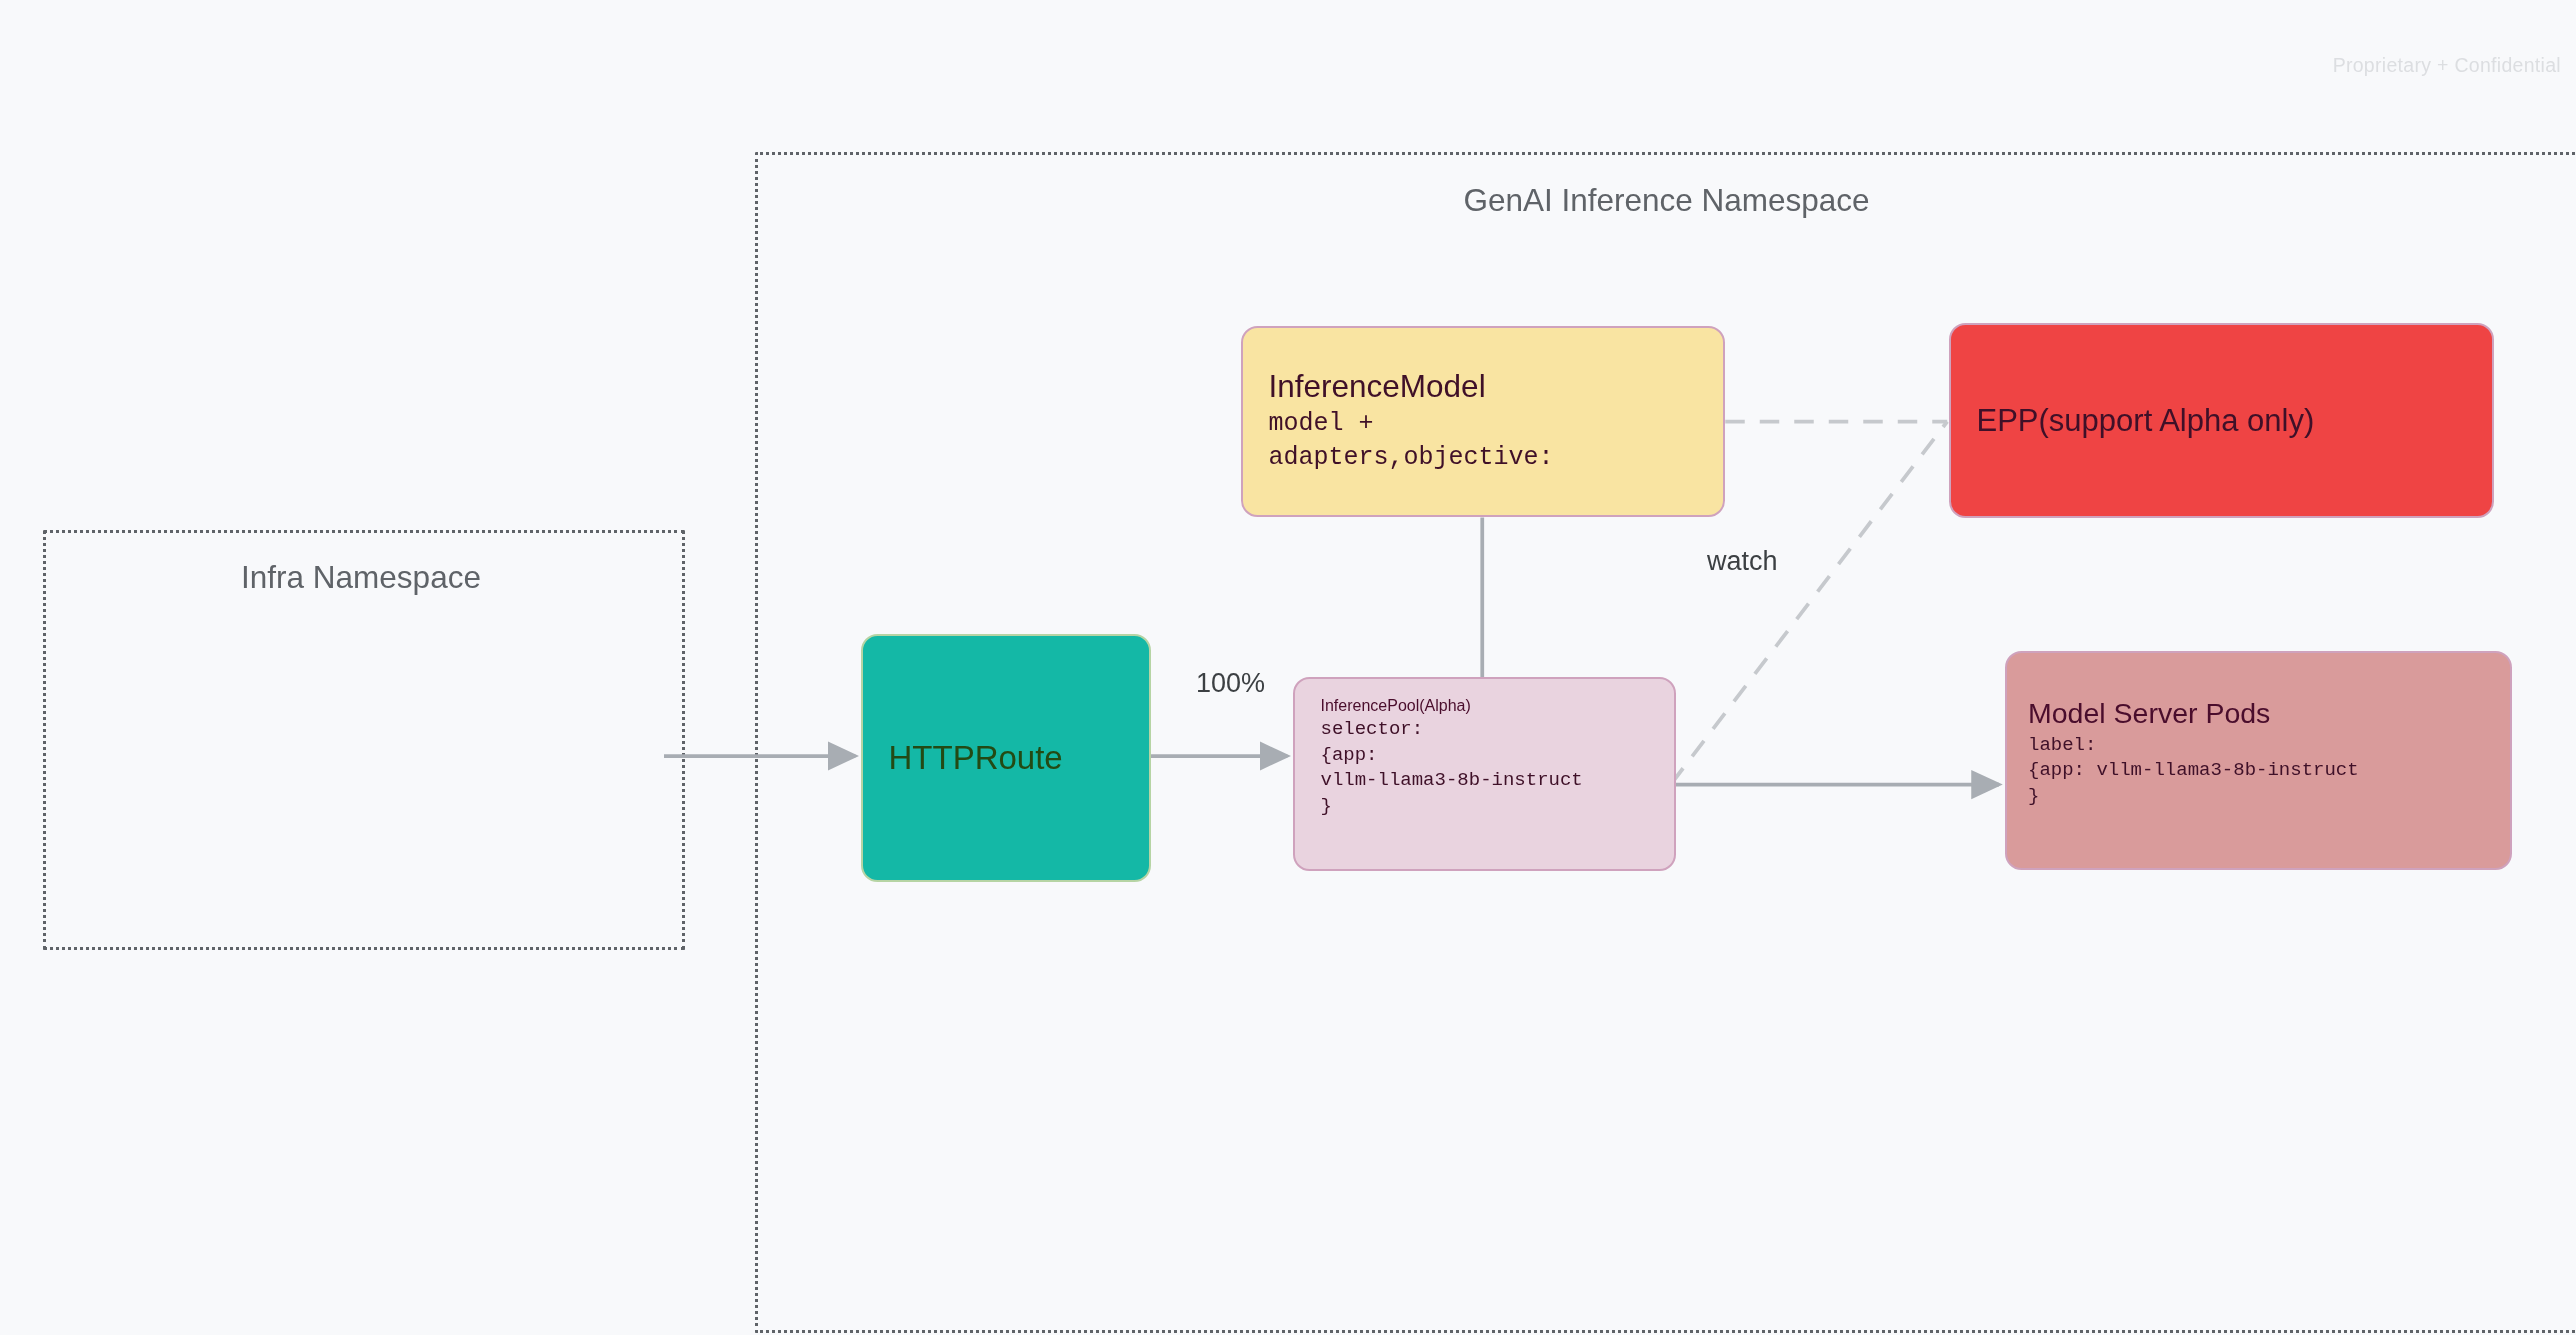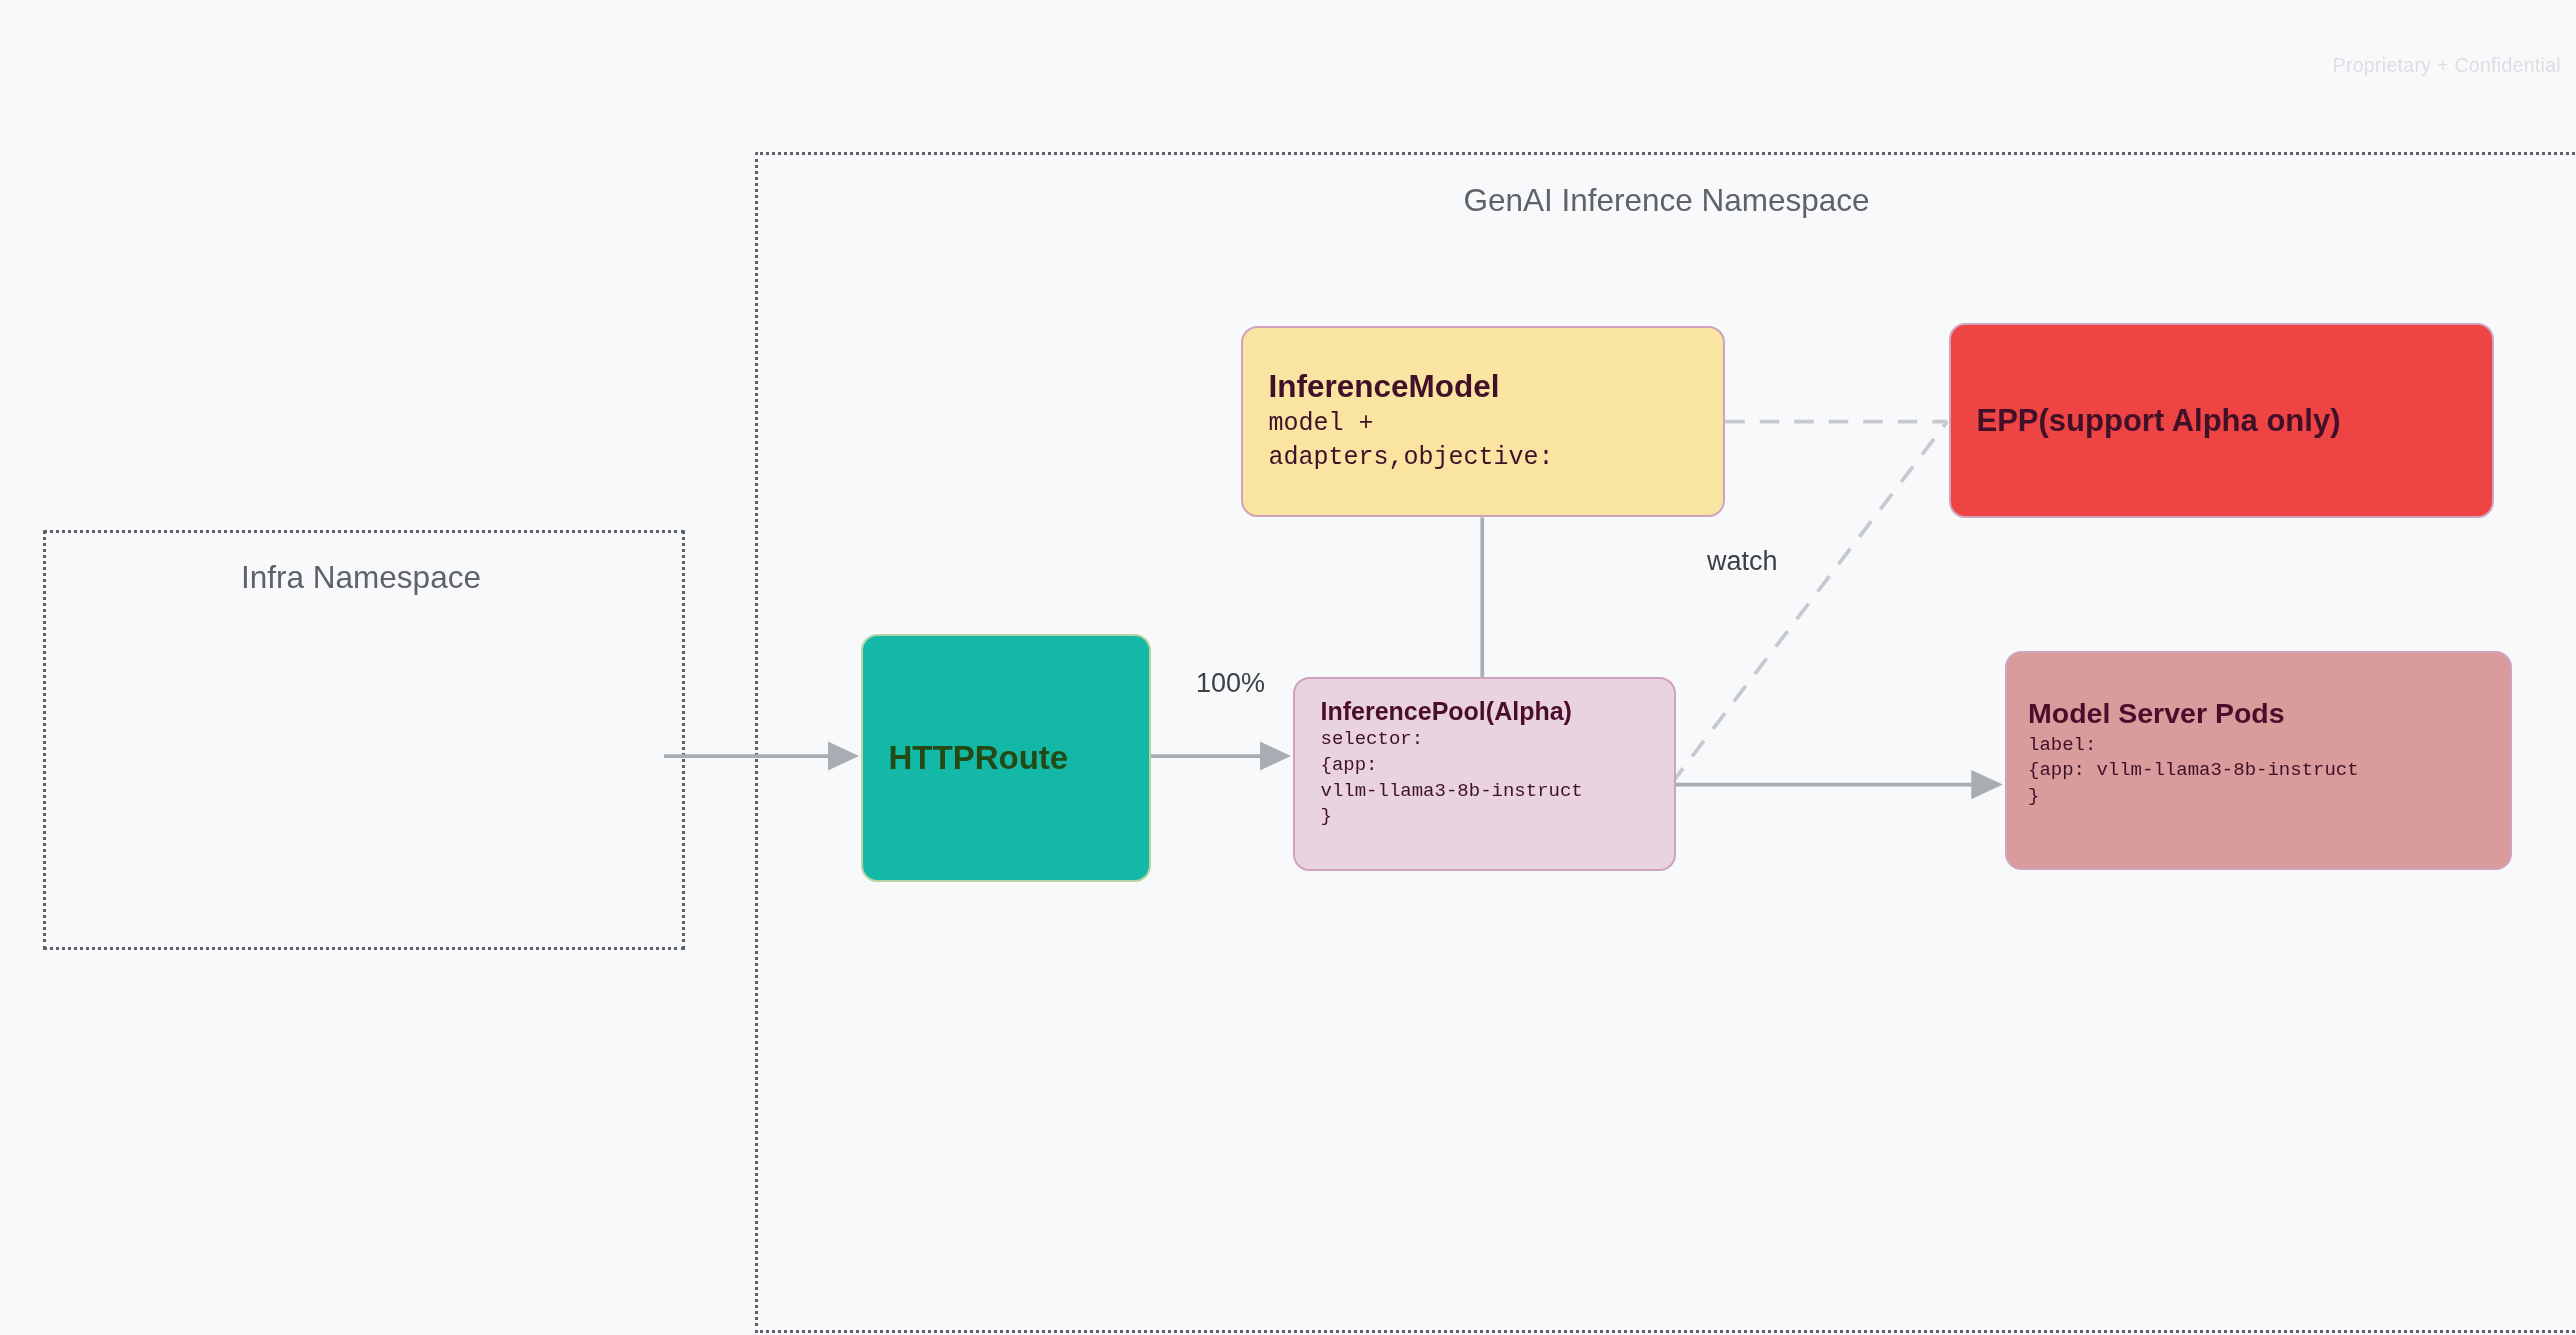--- a/index.html
+++ b/index.html
@@ -12,41 +12,41 @@
 
   
   .ns{position:absolute;border:3px dotted #5f6368;border-radius:1.5px;}
   .ns-title{position:absolute;font-size:31.5px;color:#5f6368;white-space:nowrap;
             text-align:center;font-weight:400;}
 
   
   .node{position:absolute;border-radius:16.5px;box-sizing:border-box;
         display:flex;flex-direction:column;justify-content:center;
         padding:0 25.5px;}
-  .node .title{font-weight:bold;line-height:1.15;white-space:nowrap;}
+  .node .title{font-weight:normal;line-height:1.15;white-space:nowrap;}
   .node .mono{font-family:"Liberation Mono",monospace;line-height:1.35;
               white-space:pre;}
 
   #gateway{left:109px;top:650px;width:555px;height:218px;
            background:#c5d5f5;border:2.3px solid #a9bff0;}
   #gateway .title{font-size:31.5px;color:#1b3a93;}
 
   #httproute{left:861px;top:634px;width:290px;height:248px;
              background:#14b8a6;border:2.3px solid #b6d4a4;}
   #httproute .title{font-size:33px;color:#234a14;}
 
   #inferencemodel{left:1241px;top:326px;width:484px;height:191px;
                   background:#f9e4a2;border:2.3px solid #cfa2bd;}
   #inferencemodel .title{font-size:31.5px;color:#3f1028;margin-bottom:3px;}
   #inferencemodel .mono{font-size:25px;color:#3f1028;}
 
   #inferencepool{left:1293px;top:677px;width:383px;height:194px;
                  background:#e9d3df;border:2.3px solid #cfa2bd;
                  justify-content:flex-start;padding-top:18px;}
-  #inferencepool .title{font-size:25px;color:#4a0d2c;margin-bottom:1.5px;}
+  #inferencepool .title{font-size:16px;color:#4a0d2c;margin-bottom:1.5px;}
   #inferencepool .mono{font-size:19px;color:#3f1028;}
 
   #epp{left:1949px;top:323px;width:545px;height:195px;
        background:#ef4444;border:2.3px solid #cfa2bd;}
   #epp .title{font-size:31px;color:#3f1028;}
 
   #modelserverpods{left:2005px;top:651px;width:507px;height:219px;
                    background:#d99b9b;border:2.3px solid #cfa2bd;
                    justify-content:flex-start;padding-top:44px;padding-left:21px;}
   #modelserverpods .title{font-size:28.5px;color:#4a0d2c;margin-bottom:3px;}

